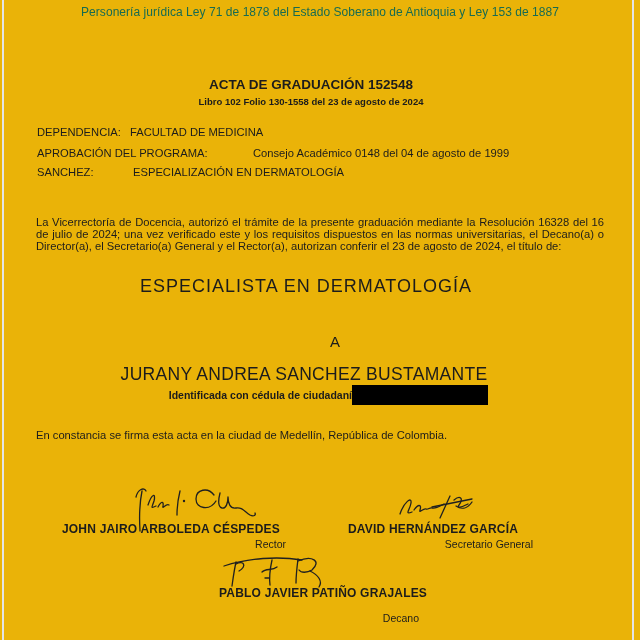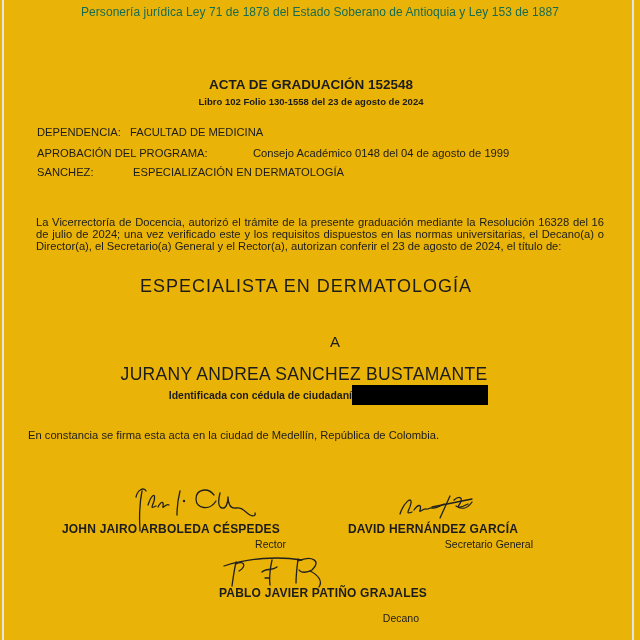--- a/index.html
+++ b/index.html
@@ -33,21 +33,21 @@
     font-size:11.2px;line-height:12px;text-align:justify;
   }
   .degree-title{top:276px;font-size:18px;letter-spacing:1px;transform:translateX(-14px);}
   .conferred-a{top:333px;font-size:15px;transform:translateX(15px);}
   .grad-name{top:364px;font-size:17.5px;letter-spacing:.3px;transform:translateX(-16px);}
   .id-text{
     left:100px;top:389px;width:252px;text-align:right;
     font-size:10.5px;font-weight:700;white-space:nowrap;
   }
   .redaction{left:352px;top:385px;width:136px;height:20px;background:var(--redaction,#000);}
-  .closing{left:28px;top:429px;font-size:11.2px;}
+  .closing{left:36px;top:429px;font-size:11.2px;}
   .sig-group{position:absolute;}
   .sig-group .sig-svg{position:absolute;}
   .sig-group .sig-name{
     position:absolute;left:0;width:100%;text-align:center;
     font-size:12px;font-weight:700;letter-spacing:.2px;white-space:nowrap;
   }
   .sig-group .sig-role{
     position:absolute;left:0;width:100%;text-align:right;
     font-size:10.5px;white-space:nowrap;
   }

